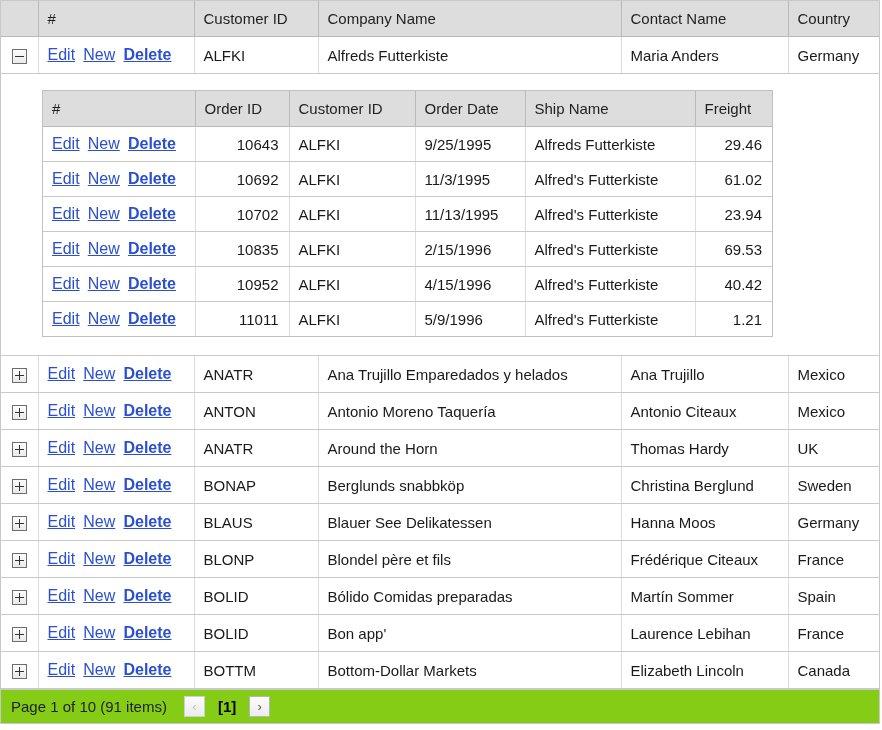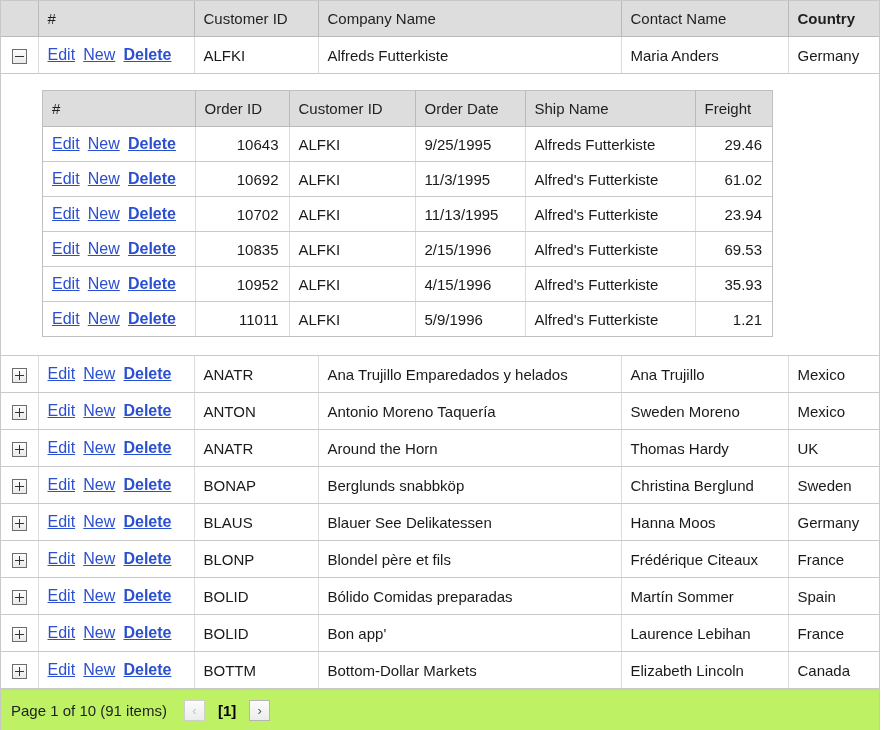--- a/index.html
+++ b/index.html
@@ -39,21 +39,21 @@
     padding: 9px 10px 9px 9px;
     font-size: 15px;
     color: #1f1f1f;
     white-space: nowrap;
     overflow: hidden;
   }
   .grid > thead > tr > th.th-exp {
     padding: 0;
     width: 37px;
   }
-  .grid > thead > tr > th:last-child { border-right: none; font-weight: bold; }
+  .grid > thead > tr > th:last-child { border-right: none; }
 
   
   .grid > tbody > tr.data-row > td {
     border-right: 1px solid #dcdcdc;
     border-bottom: 1px solid #c9c9c9;
     padding: 9px 10px 9px 9px;
     font-size: 15px;
     background: #ffffff;
     white-space: nowrap;
     overflow: hidden;
@@ -147,28 +147,28 @@
     font-size: 15px;
     white-space: nowrap;
     overflow: hidden;
   }
   table.nested tbody td:last-child { border-right: none; }
   table.nested tbody tr:last-child td { border-bottom: none; }
   .num { text-align: right; }
 
   
   .pager {
-    background: #bef264;
+    background: #84cc16;
     border-top: 1px solid #c9c9c9;
     padding: 12px 10px;
     font-size: 15px;
     color: #1f1f1f;
     display: flex;
     align-items: center;
-    height: 42px;
+    height: 34px;
     box-sizing: border-box;
   }
   .pager-status { margin-right: 12px; white-space: nowrap; }
   .pg-btn {
     display: inline-flex;
     align-items: center;
     justify-content: center;
     width: 21px;
     height: 21px;
     box-sizing: border-box;
@@ -281,21 +281,21 @@
                     <td>2/15/1996</td>
                     <td>Alfred's Futterkiste</td>
                     <td class="num">69.53</td>
                   </tr>
                   <tr>
                     <td class="cell-cmds"><a class="cmd">Edit</a> <a class="cmd">New</a> <a class="cmd">Delete</a> </td>
                     <td class="num">10952</td>
                     <td>ALFKI</td>
                     <td>4/15/1996</td>
                     <td>Alfred's Futterkiste</td>
-                    <td class="num">35.93</td>
+                    <td class="num">40.42</td>
                   </tr>
                   <tr>
                     <td class="cell-cmds"><a class="cmd">Edit</a> <a class="cmd">New</a> <a class="cmd">Delete</a> </td>
                     <td class="num">11011</td>
                     <td>ALFKI</td>
                     <td>5/9/1996</td>
                     <td>Alfred's Futterkiste</td>
                     <td class="num">1.21</td>
                   </tr>
                 </tbody>
@@ -309,21 +309,21 @@
           <td>ANATR</td>
           <td>Ana Trujillo Emparedados y helados</td>
           <td>Ana Trujillo</td>
           <td>Mexico</td>
         </tr>
         <tr class="data-row">
           <td class="cell-exp"><span class="expander plus"></span></td>
           <td class="cell-cmds"><a class="cmd">Edit</a> <a class="cmd">New</a> <a class="cmd">Delete</a> </td>
           <td>ANTON</td>
           <td>Antonio Moreno Taquería</td>
-          <td>Sweden Moreno</td>
+          <td>Antonio Citeaux</td>
           <td>Mexico</td>
         </tr>
         <tr class="data-row">
           <td class="cell-exp"><span class="expander plus"></span></td>
           <td class="cell-cmds"><a class="cmd">Edit</a> <a class="cmd">New</a> <a class="cmd">Delete</a> </td>
           <td>ANATR</td>
           <td>Around the Horn</td>
           <td>Thomas Hardy</td>
           <td>UK</td>
         </tr>

